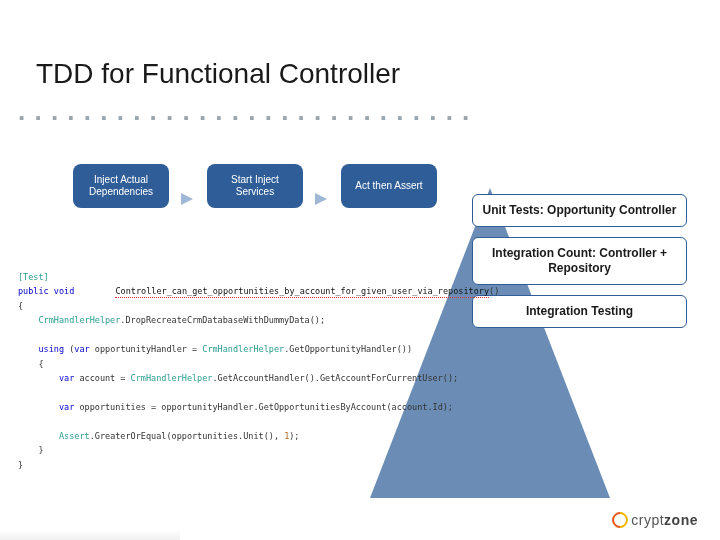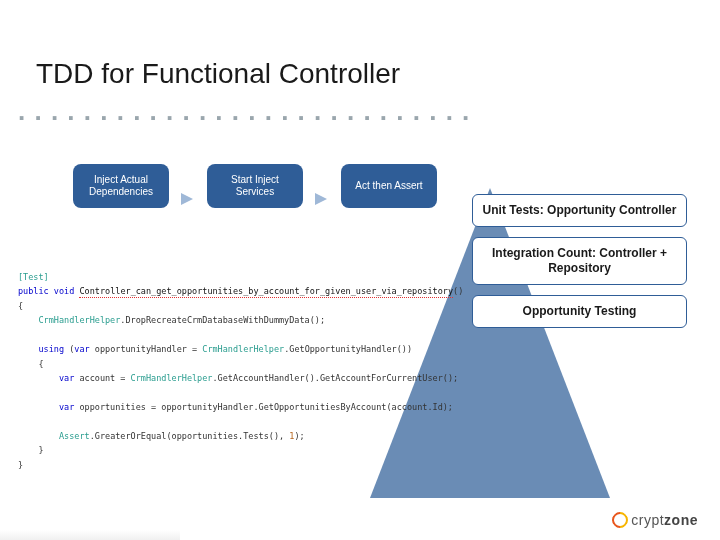--- a/index.html
+++ b/index.html
@@ -100,20 +100,21 @@
     white-space: pre;
   }
   .code .kw { color: #0000cc; }
   .code .attr { color: #2a9d8f; }
   .code .type { color: #2a9d8f; }
   .code .num { color: #b5651d; }
   .code .mname { color: #111; }
   .code .red-squiggle {
     border-bottom: 1px dotted #e03030;
     padding-bottom: 1px;
+    margin-left: 36px;
   }
   .logo {
     position: absolute;
     right: 22px;
     bottom: 12px;
     display: flex;
     align-items: center;
     gap: 3px;
     margin-top: 20px;
   }
@@ -162,36 +163,36 @@
   <div class="flow-box">Act then Assert</div>
 </div>
 
 <div class="pyramid-wrap">
   <svg class="triangle" width="320" height="316">
     <polygon points="120,0 0,310 240,310" fill="#6a8cb5"></polygon>
   </svg>
   <div class="pyr-labels">
     <div class="pyr-label">Unit Tests: Opportunity Controller</div>
     <div class="pyr-label">Integration Count: Controller + Repository</div>
-    <div class="pyr-label">Opportunity Testing</div>
+    <div class="pyr-label">Integration Testing</div>
   </div>
 </div>
 
 <div class="code"><span class="attr">[Test]</span>
 <span class="kw">public</span> <span class="kw">void</span> <span class="mname red-squiggle">Controller_can_get_opportunities_by_account_for_given_user_via_repository</span><span>()</span>
 <span>{</span>
 <span class="type">    CrmHandlerHelper</span><span>.DropRecreateCrmDatabaseWithDummyData();</span>
 
 <span class="kw">    using</span> (<span class="kw">var</span><span> opportunityHandler = </span><span class="type">CrmHandlerHelper</span><span>.GetOpportunityHandler())</span>
 <span>    {</span>
 <span class="kw">        var</span><span> account = </span><span class="type">CrmHandlerHelper</span><span>.GetAccountHandler().GetAccountForCurrentUser();</span>
 
 <span class="kw">        var</span><span> opportunities = opportunityHandler.GetOpportunitiesByAccount(account.Id);</span>
 
-<span class="type">        Assert</span><span>.GreaterOrEqual(opportunities.Tests(), </span><span class="num">1</span><span>);</span>
+<span class="type">        Assert</span><span>.GreaterOrEqual(opportunities.Unit(), </span><span class="num">1</span><span>);</span>
 <span>    }</span>
 <span>}</span></div>
 
 <div class="logo">
   <div class="logo-ring"></div>
   <div class="logo-text"><span>crypt</span><b>zone</b></div>
 </div>
 
 <div class="footer-sliver"></div>
 

